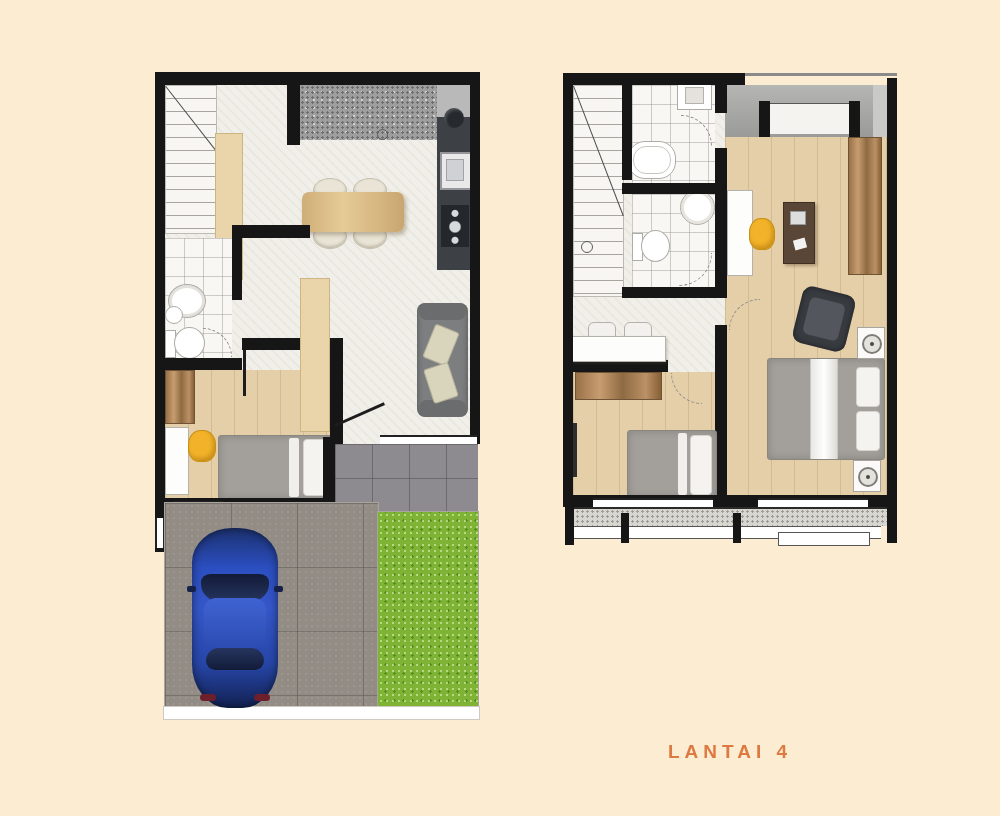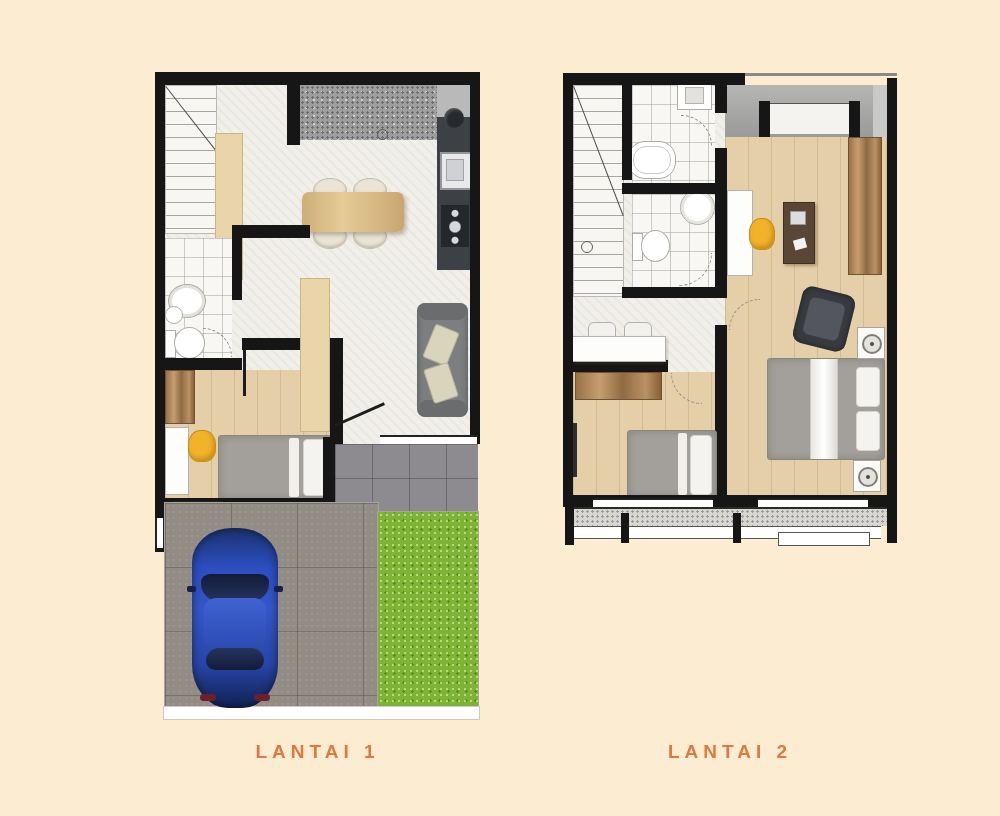--- a/index.html
+++ b/index.html
@@ -231,15 +231,14 @@
     <div class="window-h" style="left:195px;top:425px;width:110px;height:8px"></div>
 
     <div class="balcony-speckle" style="left:2px;top:434px;width:322px;height:17px"></div>
     <div class="abs" style="left:8px;top:453px;width:310px;height:11px;background:#fff;border-top:1.5px solid #555;border-bottom:1.5px solid #555"></div>
     <div class="abs" style="left:215px;top:459px;width:90px;height:12px;background:#fff;border:1.5px solid #555"></div>
     <div class="wall" style="left:2px;top:434px;width:9px;height:38px"></div>
     <div class="wall" style="left:58px;top:440px;width:8px;height:30px"></div>
     <div class="wall" style="left:170px;top:440px;width:8px;height:30px"></div>
   </section>
 
-  <div class="plan-label" style="left:155px;width:325px">LANTAI 1</div>
-  <div class="plan-label" style="left:563px;width:334px">LANTAI 2</div>
+  <div class="plan-label" style="left:563px;width:334px">LANTAI 4</div>
 </div>
 
 </body></html>

